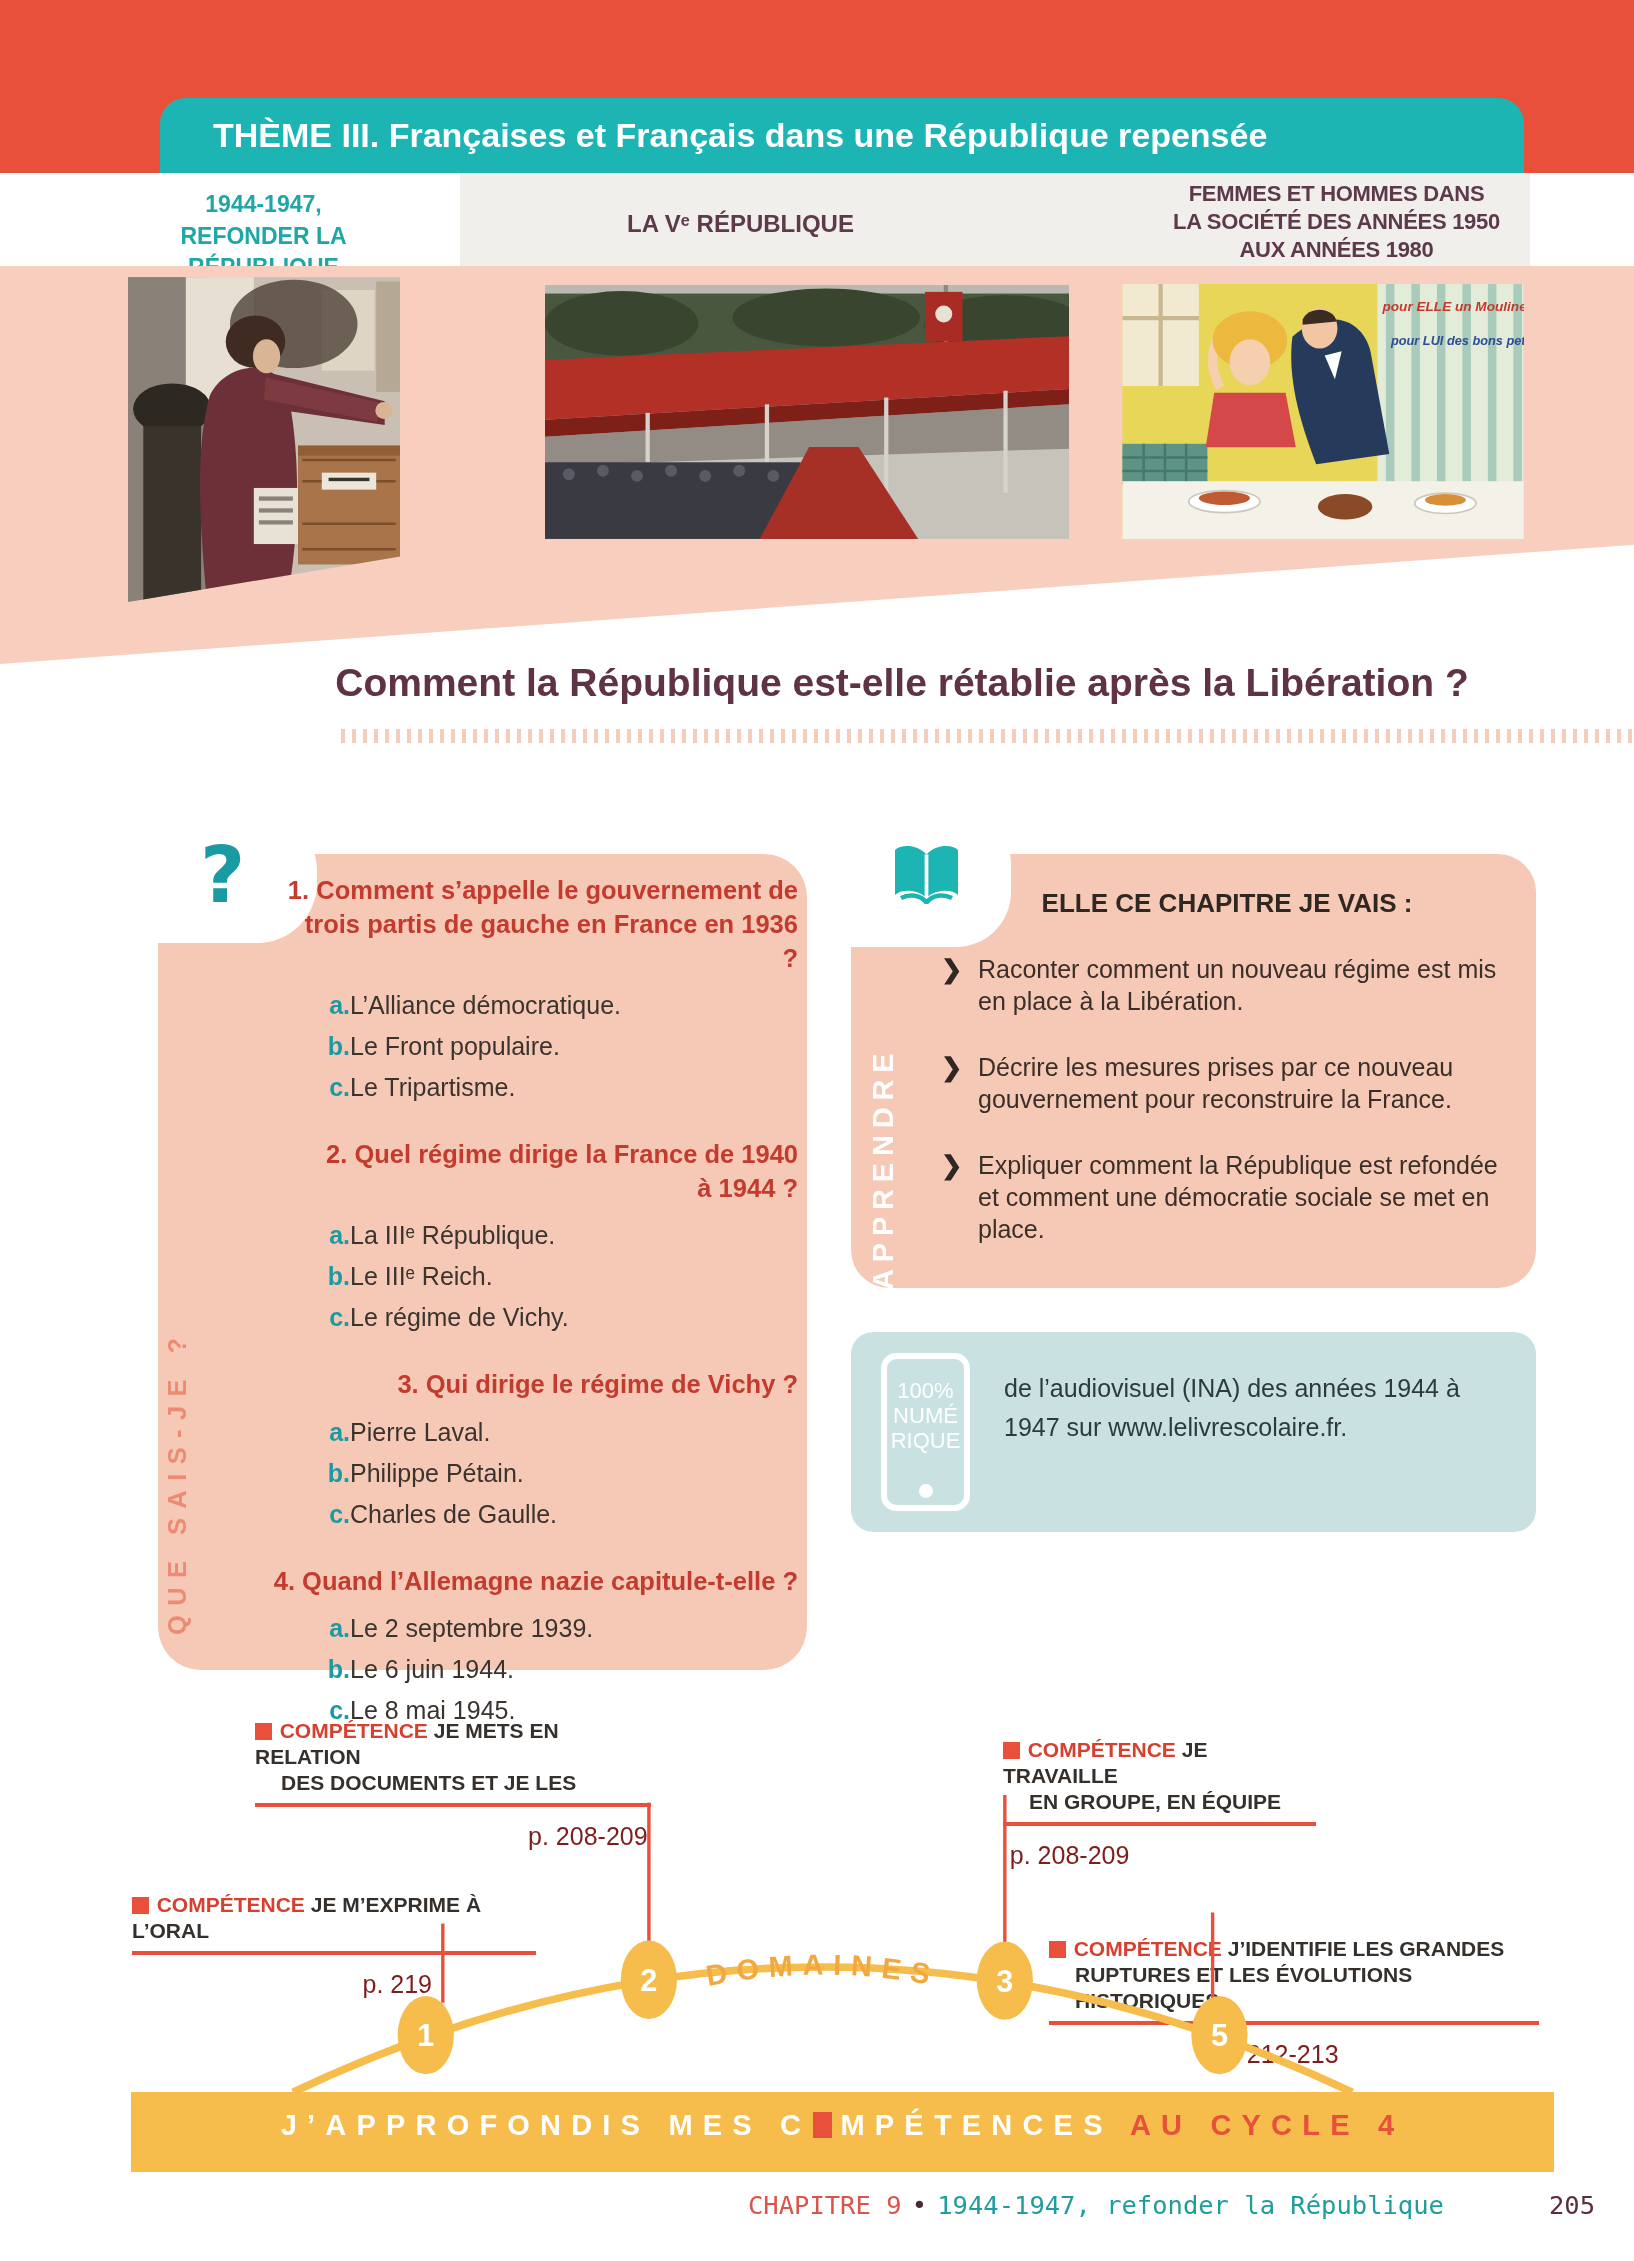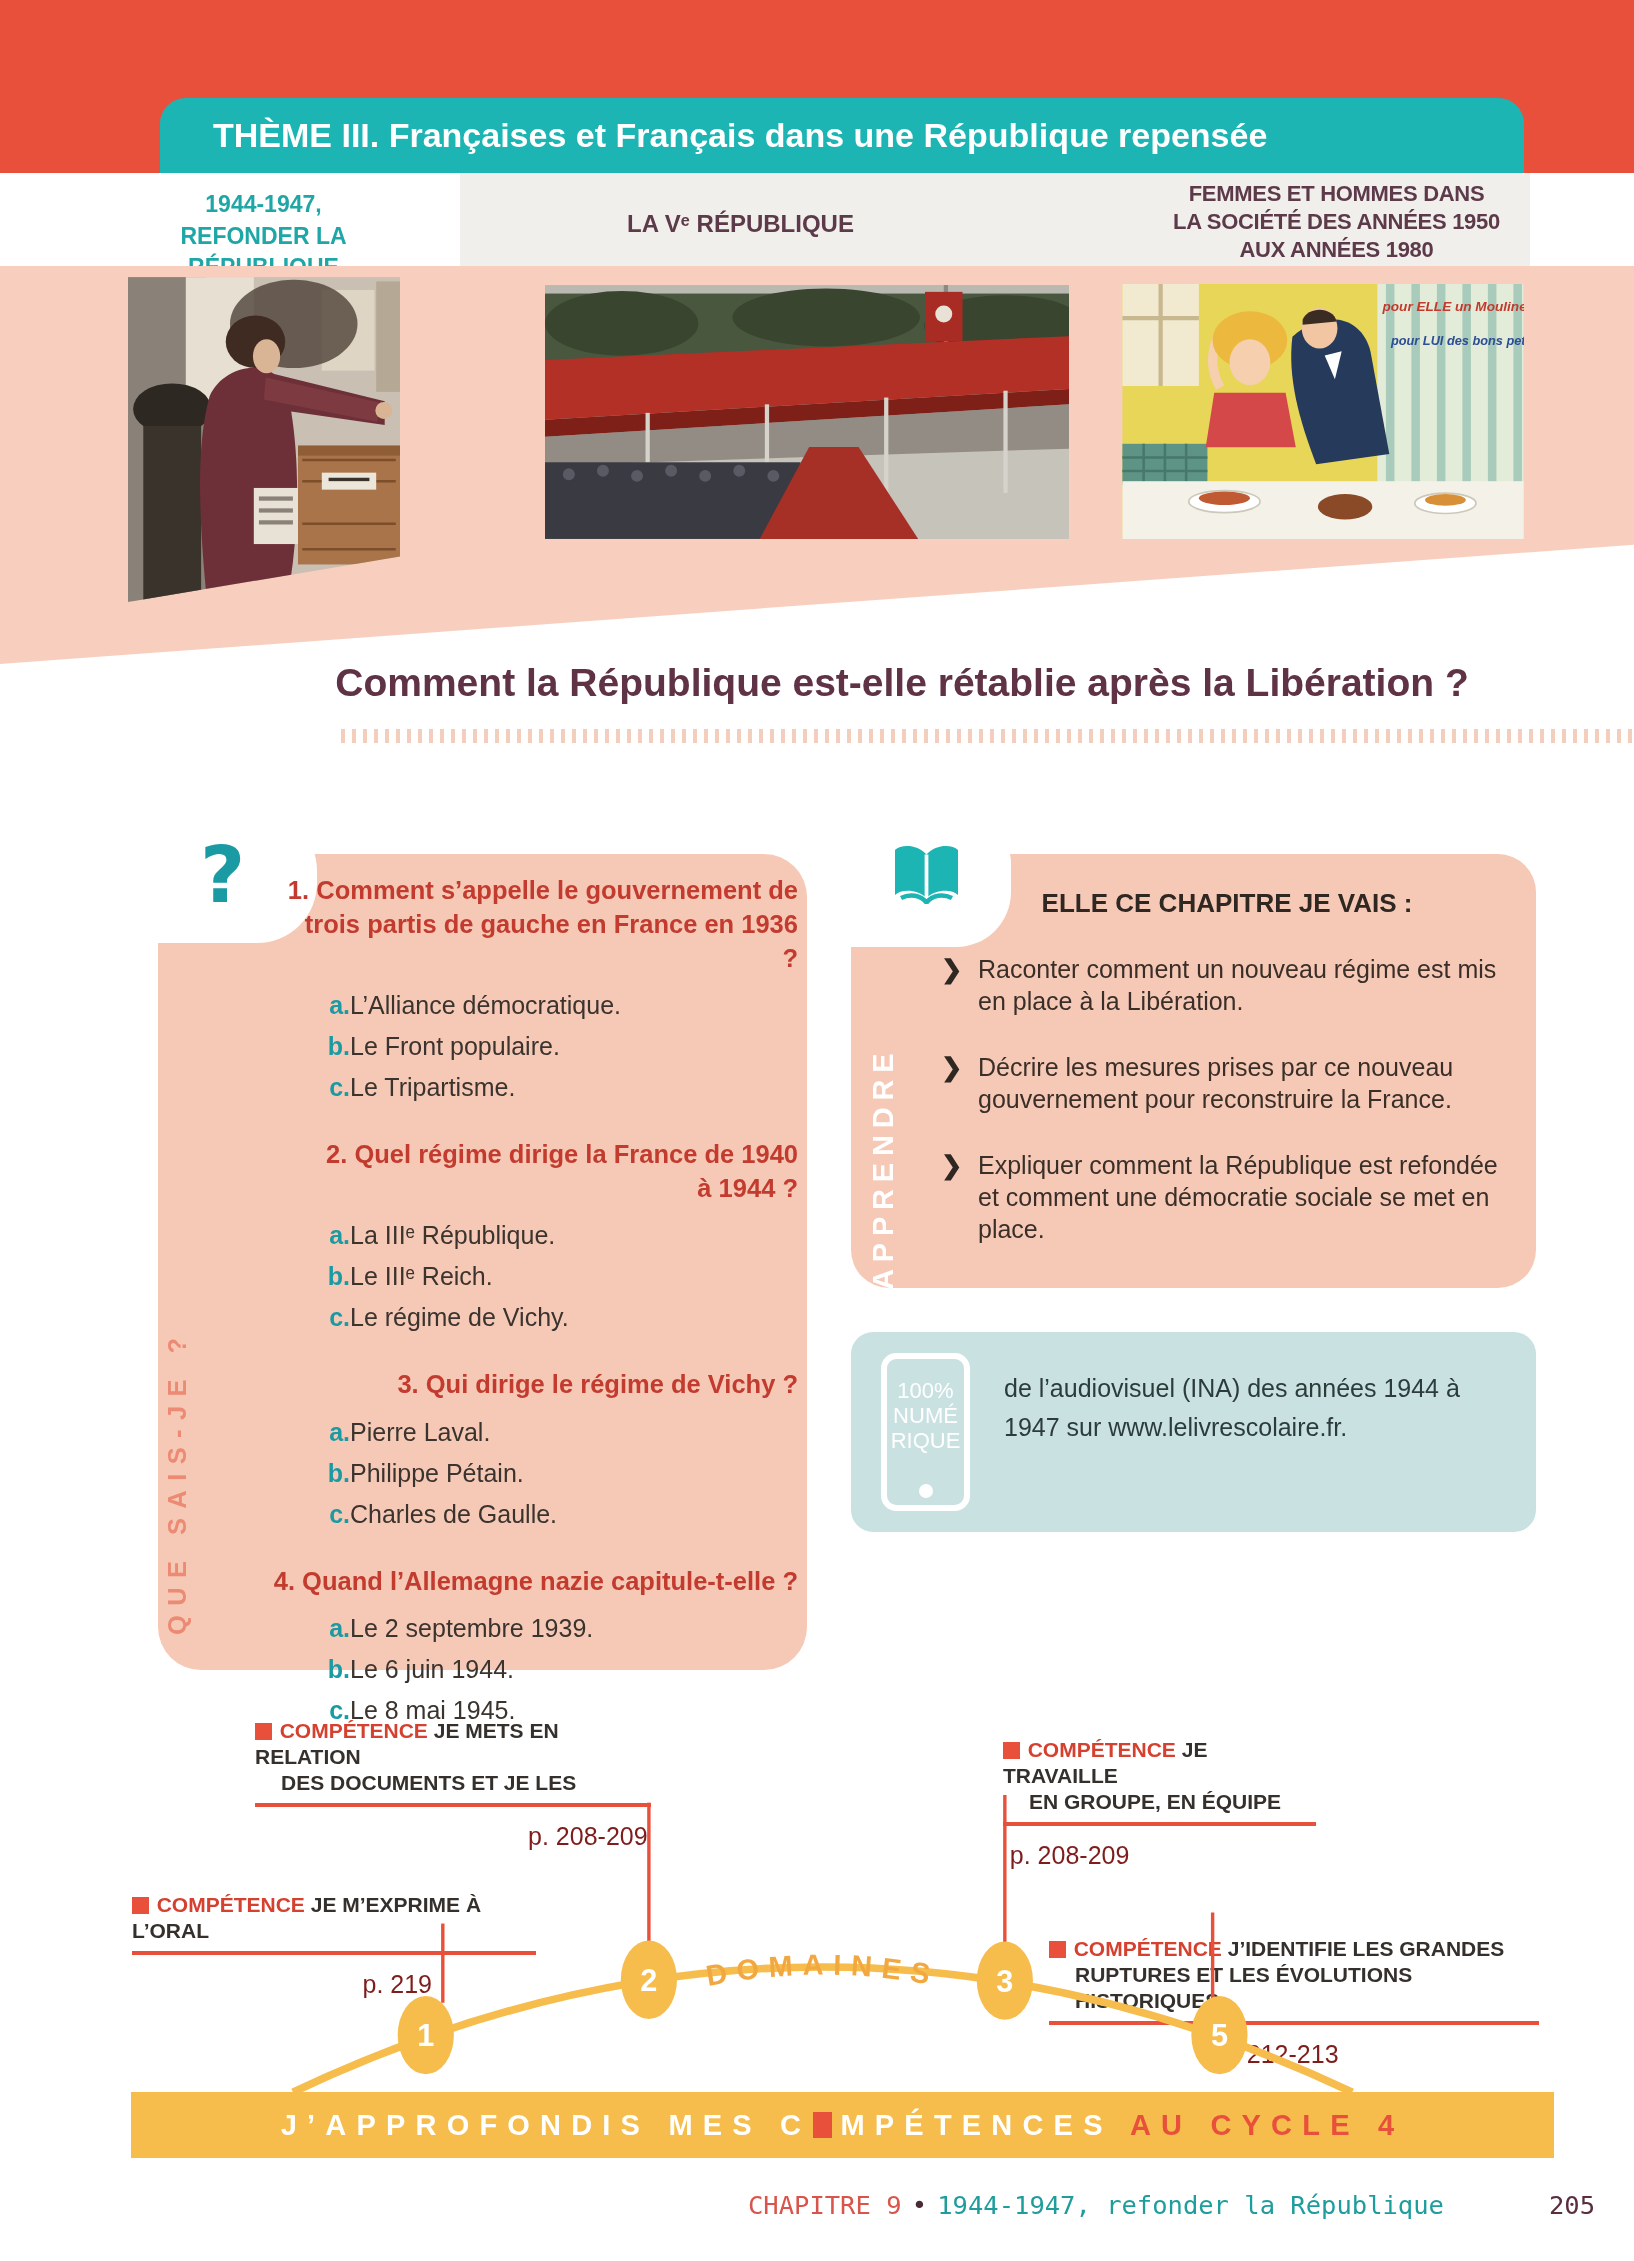--- a/index.html
+++ b/index.html
@@ -82,21 +82,21 @@
   .compA{left:255px;top:1718px;width:396px;}
   .compA .comp-page{text-align:right;padding-right:3.4px;}
   .compB{left:132px;top:1892px;width:404px;}
   .compB .comp-page{text-align:right;padding-right:104px;}
   .compC{left:1003px;top:1737px;width:313px;}
   .compC .comp-page{text-align:left;padding-left:6.8px;}
   .compD{left:1049px;top:1936px;width:490px;}
   .compD .comp-page{text-align:left;padding-left:170px;}
   
   .arc-svg{position:absolute;left:0;top:1788px;pointer-events:none;}
-  .cycle-banner{position:absolute;left:131px;top:2092px;width:1423px;height:66px;background:#f6bd4d;
+  .cycle-banner{position:absolute;left:131px;top:2092px;width:1423px;height:80px;background:#f6bd4d;
                 text-align:center;line-height:66px;white-space:nowrap;}
   .cycle-banner .w{color:#ffffff;}  .cycle-banner .r{color:#e8503c;}
   .cycle-banner span{font-size:29px;font-weight:bold;letter-spacing:10.2px;}
   .o-square{display:inline-block;width:19px;height:25.5px;background:#e8503c;vertical-align:-2.6px;margin:0 8.5px 0 1.7px;}
   .footer{position:absolute;left:732px;top:2190px;width:847px;display:flex;justify-content:space-between;
           font-family:"DejaVu Sans Mono",monospace;font-size:25.5px;margin-left:16px;}
   .footer .chap{color:#d9544a;}
   .footer .sep{color:#4a2a33;margin:0 10.2px;}
   .footer .ftitle{color:#1f9d9d;}
   .footer .pnum{color:#5a2d3f;}

